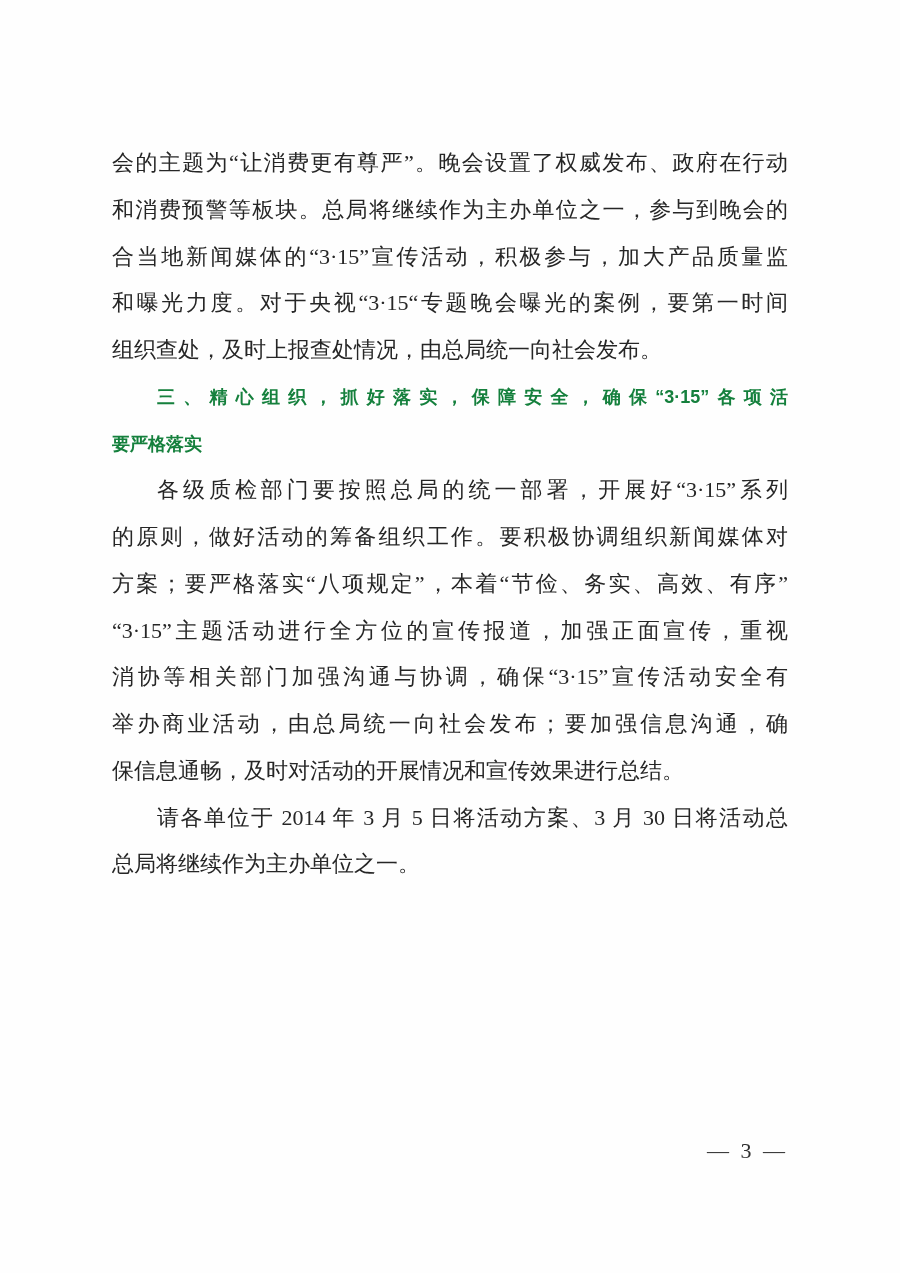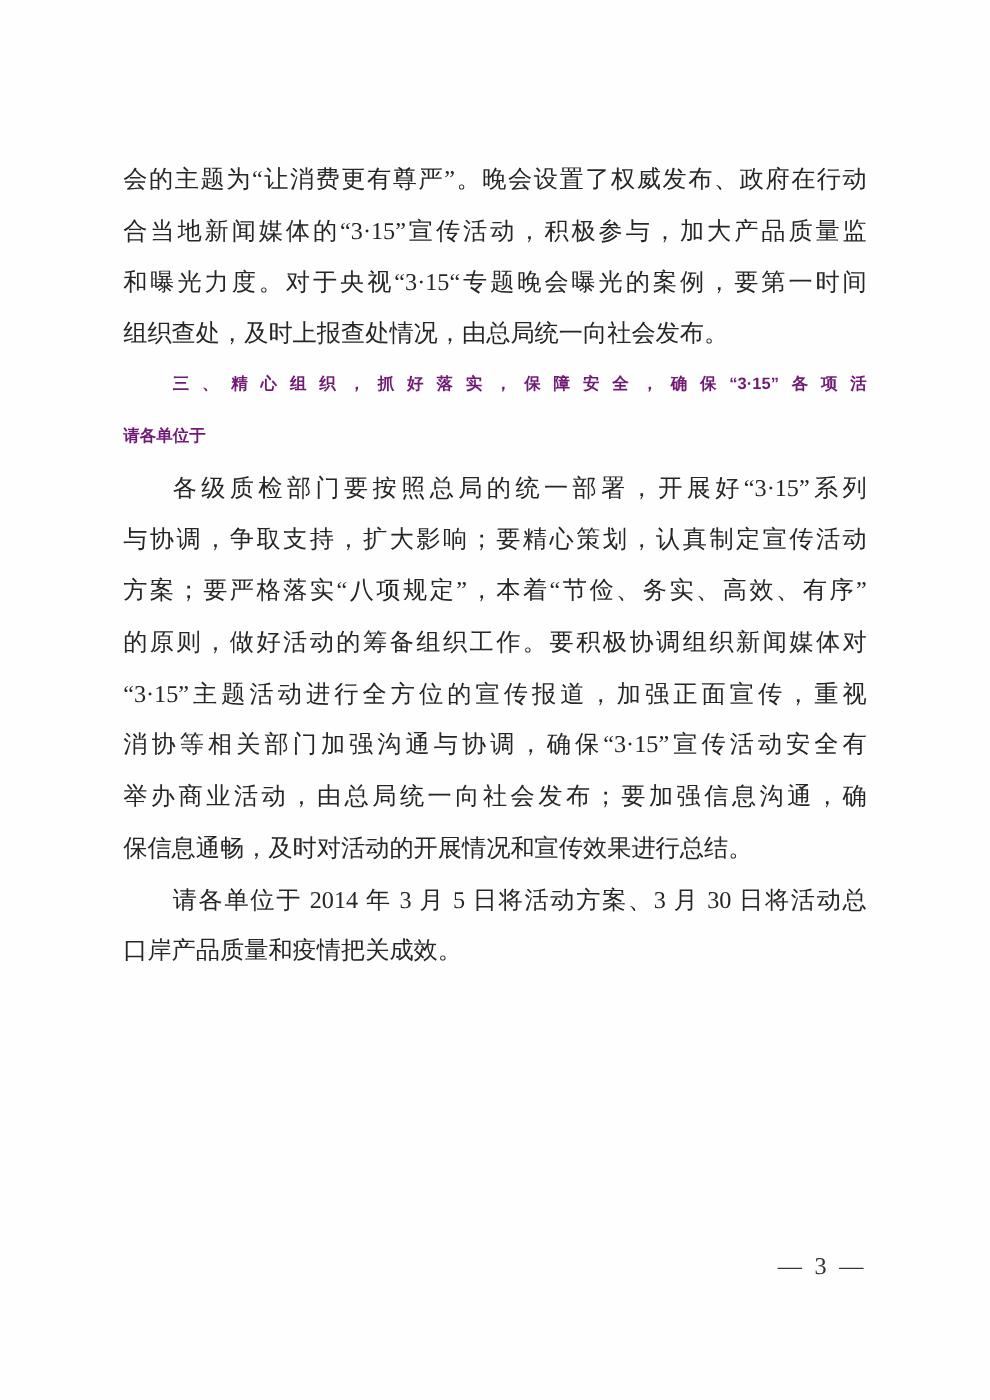--- a/index.html
+++ b/index.html
@@ -35,56 +35,56 @@
   .line.last {
     text-align: right;
     text-align-last: left;
   }
   .line.indent {
     text-indent: 45px;
   }
   .line.bold {
     font-family: "Liberation Sans", "DejaVu Sans", sans-serif;
     font-weight: 700;
-    font-size: 15px;
-    color: #701a75;
+    font-size: 18px;
+    color: #15803d;
   }
   .footer {
     position: absolute;
     top: 1136px;
     right: 112px;
     font-size: 22px;
     line-height: 30px;
     color: #303030;
     letter-spacing: 3px;
     font-family: "Liberation Serif", "DejaVu Serif", serif;
   }
 </style>
 </head>
 <body>
 
 <div class="page">
   <div class="textblock">
 
     <div class="line">会的主题为“让消费更有尊严”。晚会设置了权威发布、政府在行动</div>
+    <div class="line">和消费预警等板块。总局将继续作为主办单位之一，参与到晚会的</div>
     <div class="line">合当地新闻媒体的“3·15”宣传活动，积极参与，加大产品质量监</div>
     <div class="line">和曝光力度。对于央视“3·15“专题晚会曝光的案例，要第一时间</div>
     <div class="line last">组织查处，及时上报查处情况，由总局统一向社会发布。</div>
 
     <div class="line bold indent">三、精心组织，抓好落实，保障安全，确保“3·15”各项活</div>
-    <div class="line bold last">请各单位于</div>
+    <div class="line bold last">要严格落实</div>
 
     <div class="line indent">各级质检部门要按照总局的统一部署，开展好“3·15”系列</div>
-    <div class="line">与协调，争取支持，扩大影响；要精心策划，认真制定宣传活动</div>
+    <div class="line">的原则，做好活动的筹备组织工作。要积极协调组织新闻媒体对</div>
     <div class="line">方案；要严格落实“八项规定”，本着“节俭、务实、高效、有序”</div>
-    <div class="line">的原则，做好活动的筹备组织工作。要积极协调组织新闻媒体对</div>
     <div class="line">“3·15”主题活动进行全方位的宣传报道，加强正面宣传，重视</div>
     <div class="line">消协等相关部门加强沟通与协调，确保“3·15”宣传活动安全有</div>
     <div class="line">举办商业活动，由总局统一向社会发布；要加强信息沟通，确</div>
     <div class="line last">保信息通畅，及时对活动的开展情况和宣传效果进行总结。</div>
 
     <div class="line indent">请各单位于 2014 年 3 月 5 日将活动方案、3 月 30 日将活动总</div>
-    <div class="line last">口岸产品质量和疫情把关成效。</div>
+    <div class="line last">总局将继续作为主办单位之一。</div>
 
   </div>
 
   <div class="footer">— 3 —</div>
 </div>
 
 </body></html>

